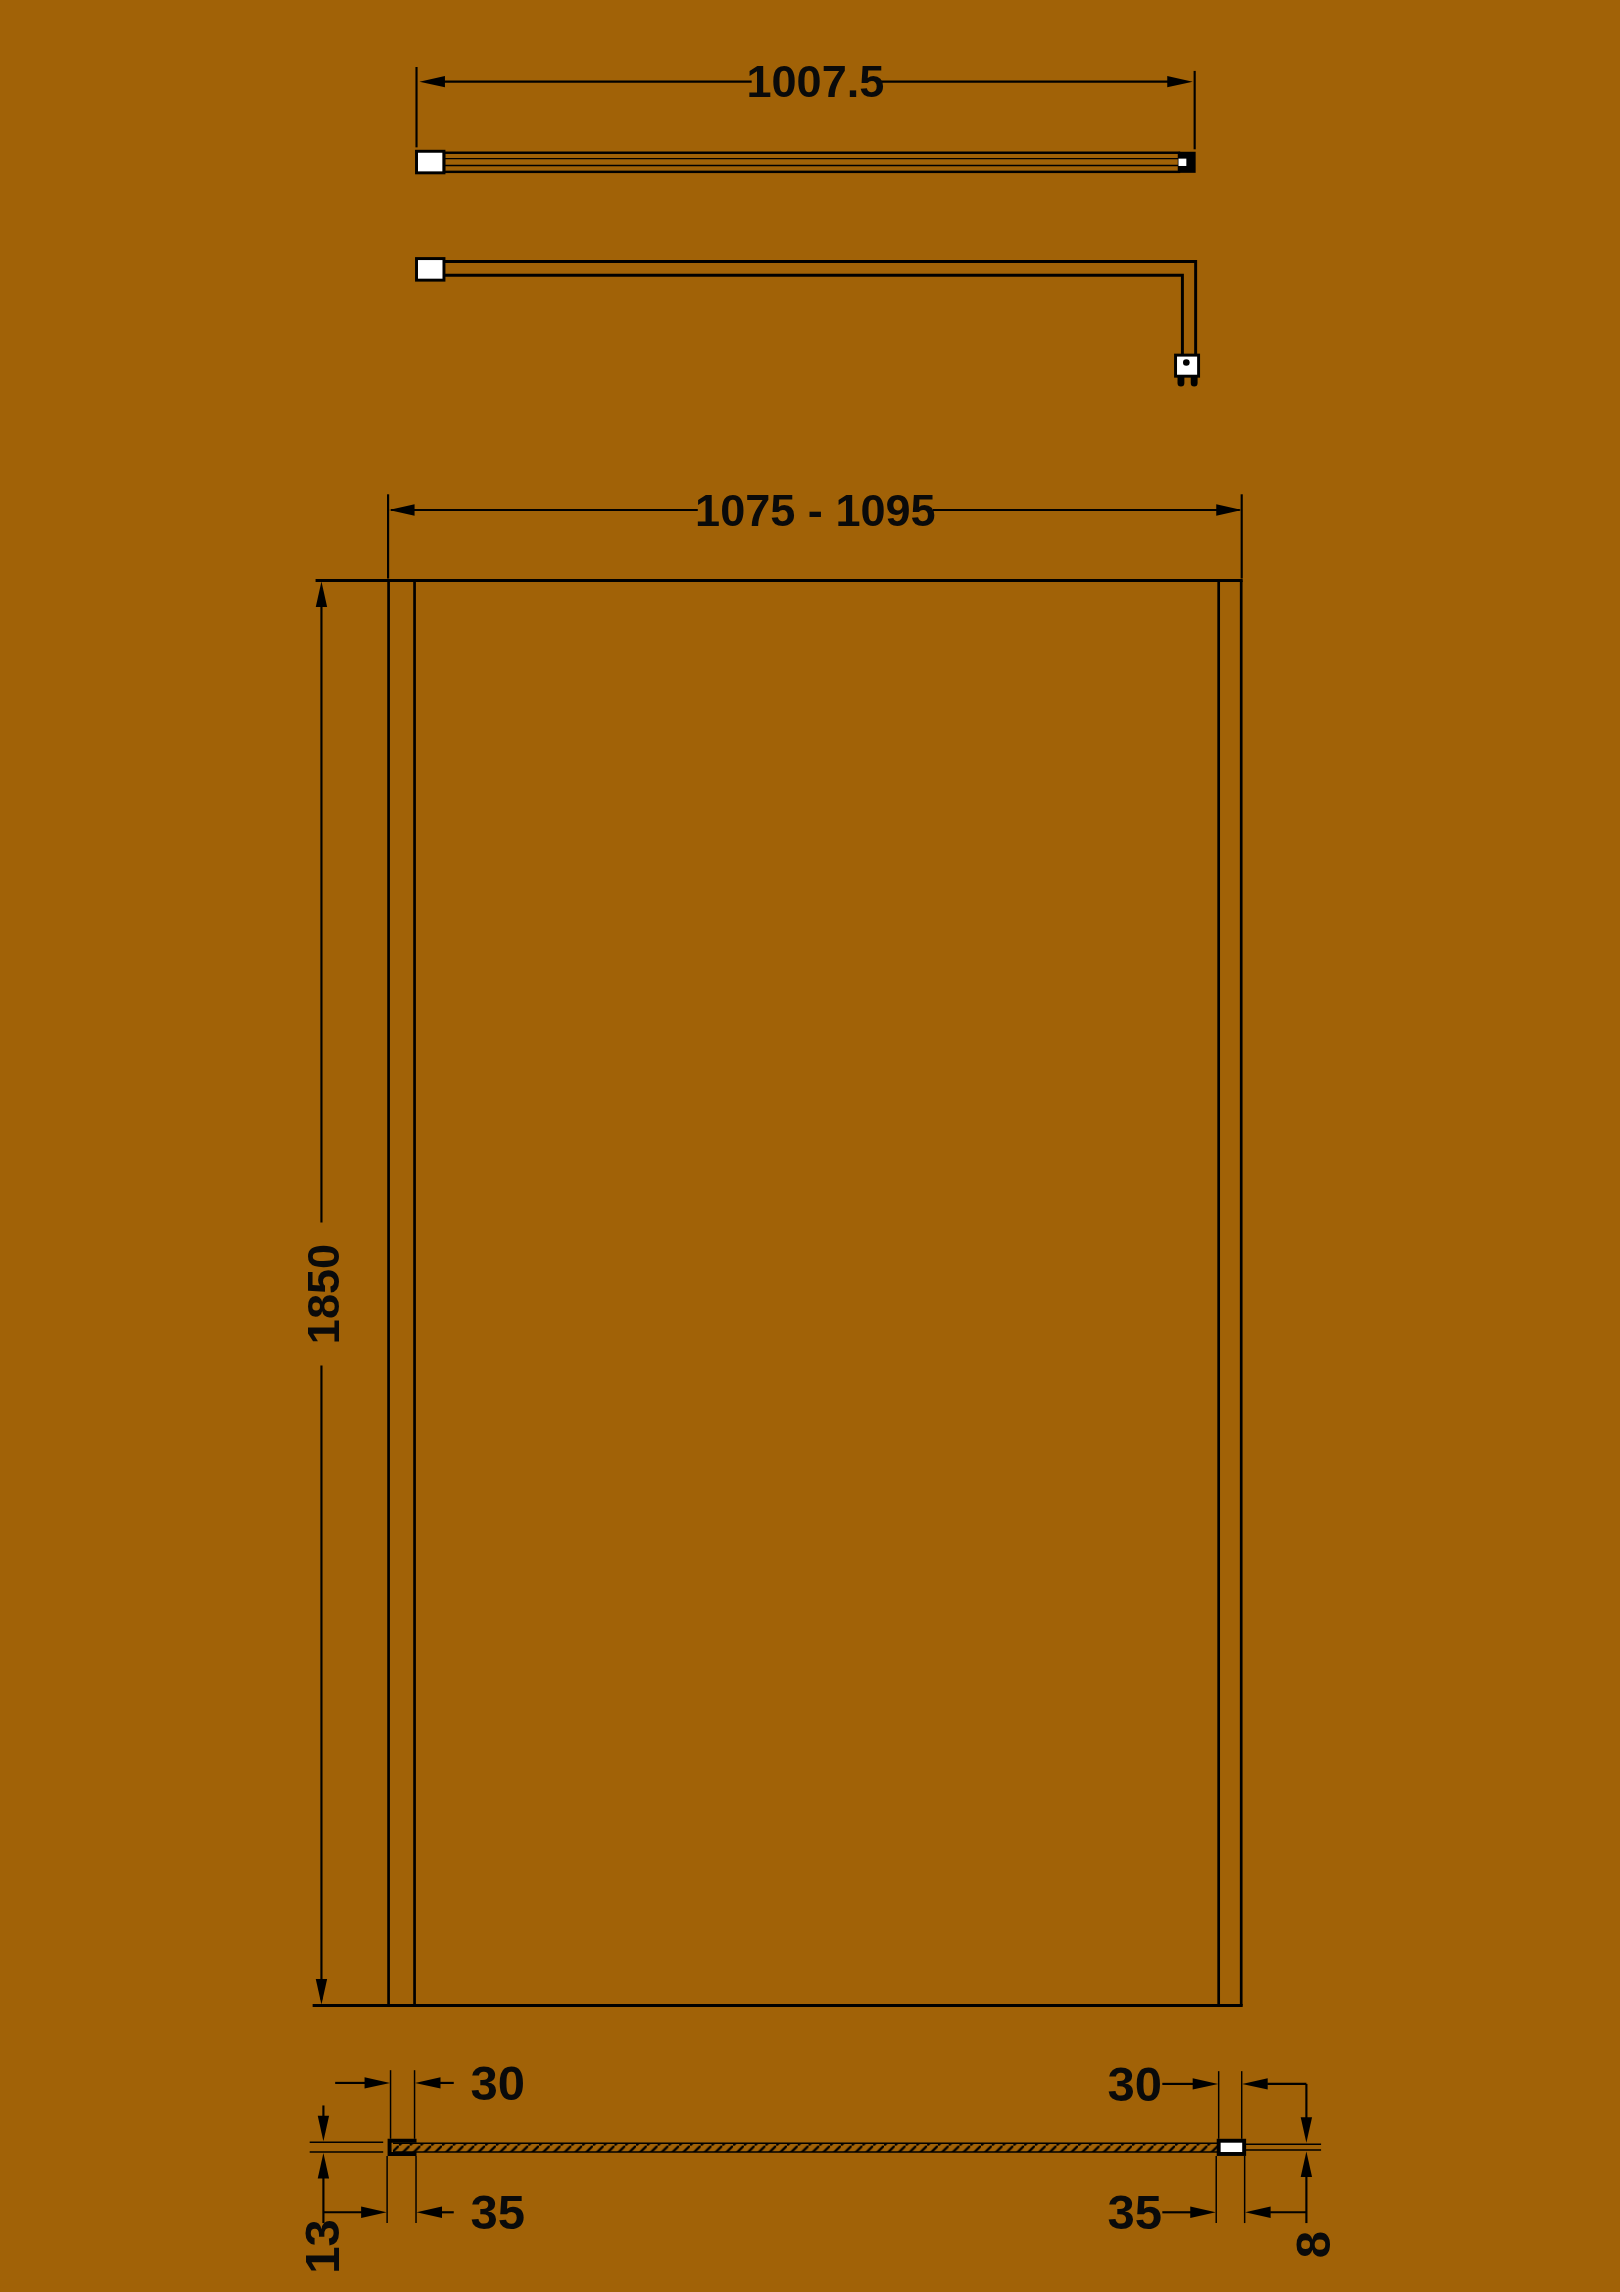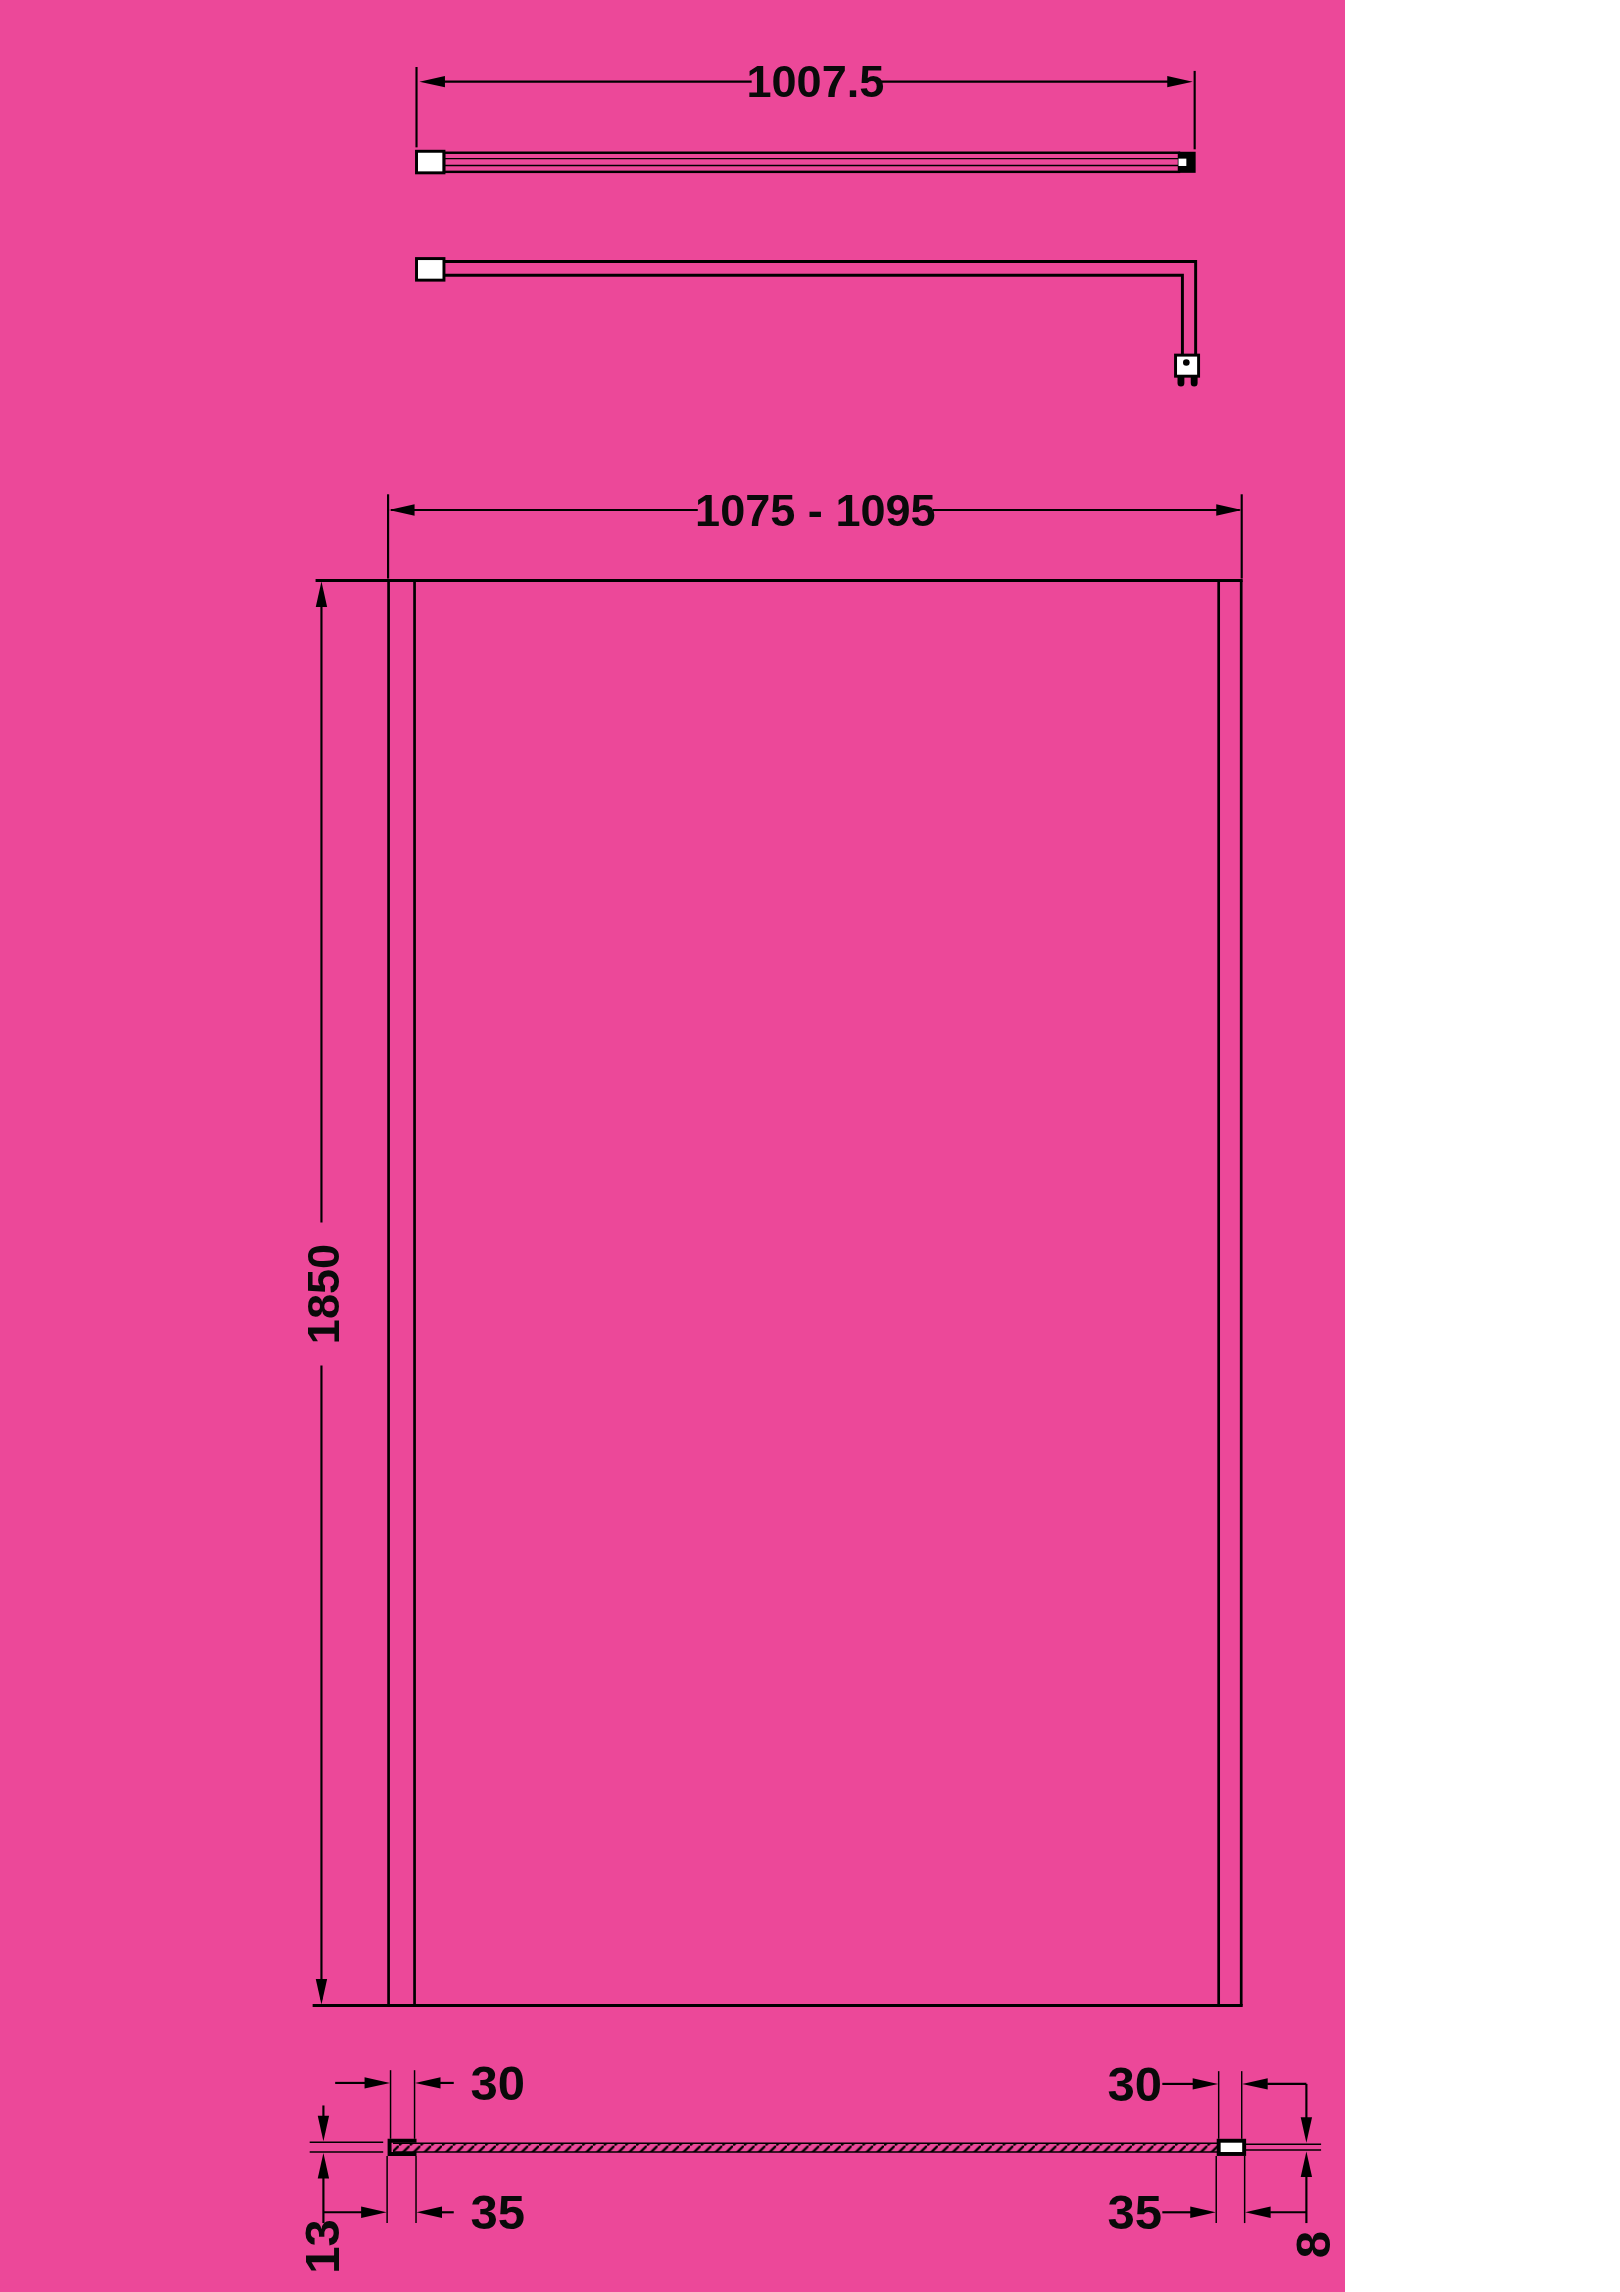--- a/index.html
+++ b/index.html
@@ -2,23 +2,23 @@
 <html><head>
 <meta charset="utf-8">
 <style>
   html, body {
     margin: 0;
     padding: 0;
     background: #ffffff;
   }
   .canvas {
     position: relative;
-    width: 1345px;
+    width: 1620px;
     height: 2293px;
-    background: #ec4899;
+    background: #a16207;
     overflow: hidden;
   }
   svg { display: block; }
   .ln   { stroke: #000000; fill: none; }
   .w1   { stroke-width: 1.5px; }
   .w2   { stroke-width: 2.2px; }
   .w3   { stroke-width: 3px; }
   .w4   { stroke-width: 4px; }
   .arrow { fill: #000000; stroke: none; }
   .solid { fill: #000000; stroke: none; }

